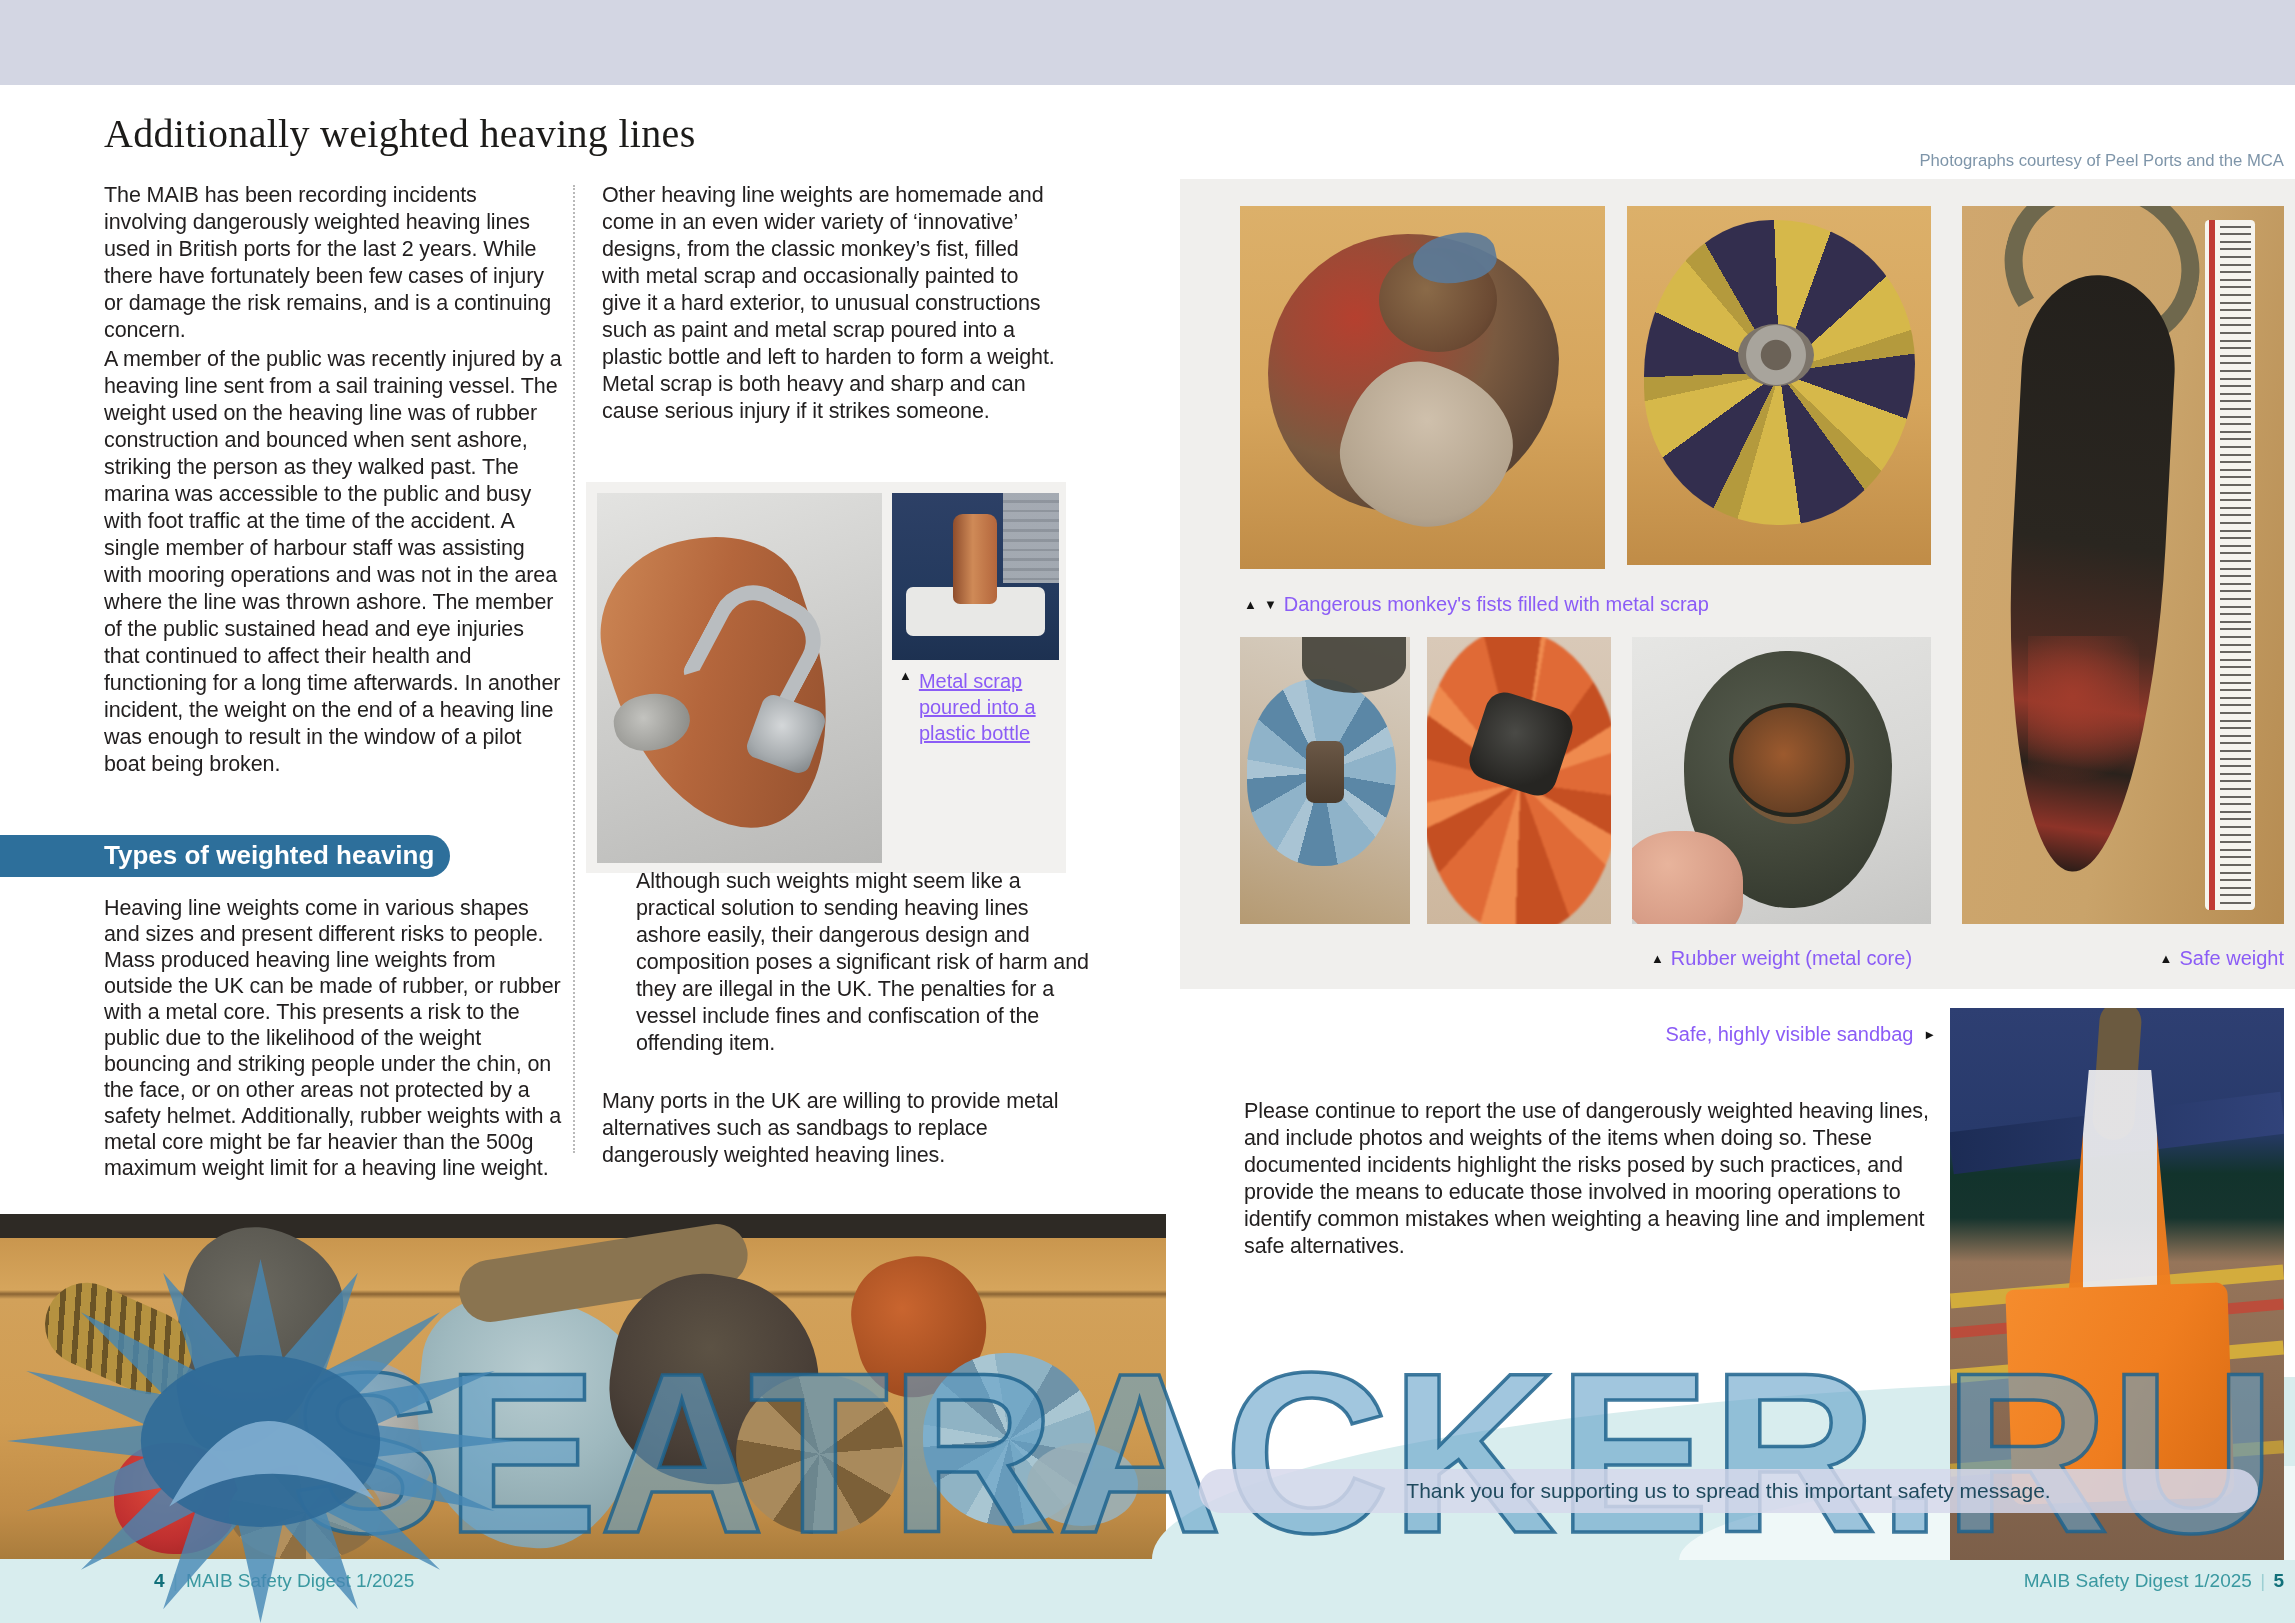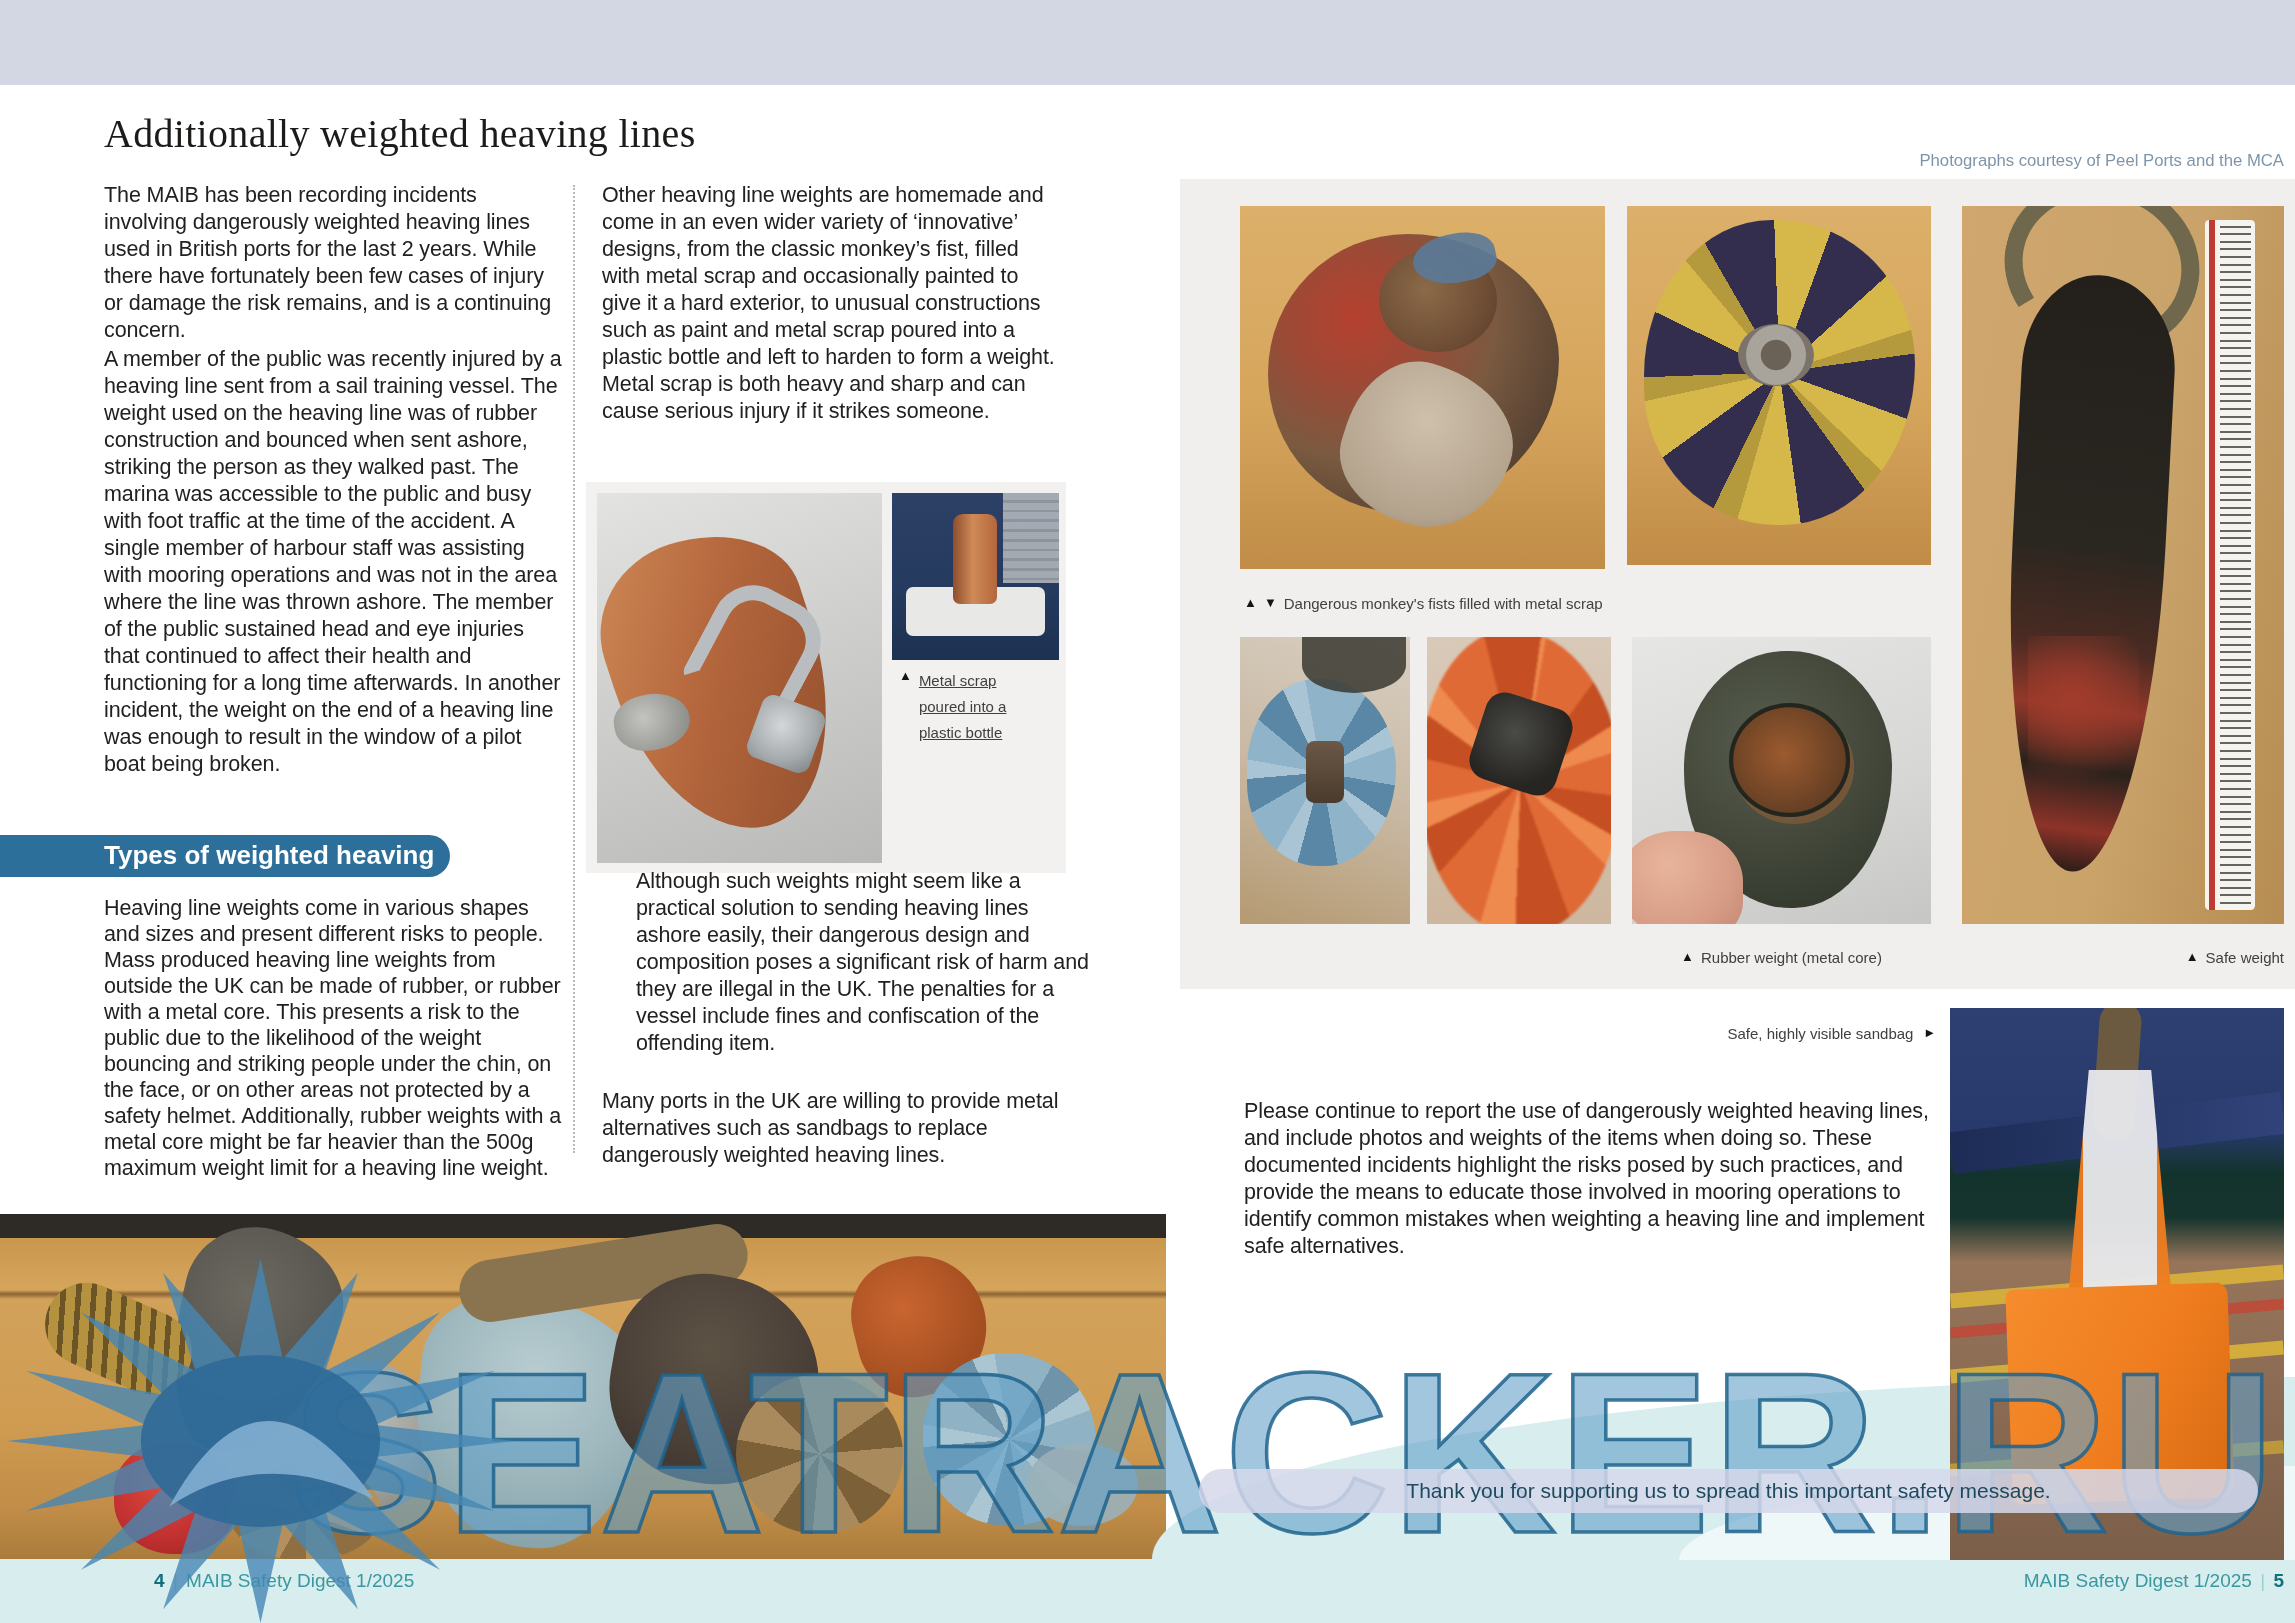--- a/index.html
+++ b/index.html
@@ -19,21 +19,21 @@
   .c1{left:104px;width:461px;}
   .c2{left:602px;width:458px;}
   
   .section-pill{left:0;top:835px;width:450px;height:42px;background:#2d6f9b;
     border-radius:0 21px 21px 0;z-index:4;}
   .section-pill span{display:block;padding-left:104px;line-height:40px;color:#ffffff;
     font-weight:bold;font-size:26px;}
   
   .divider{left:573px;top:185px;height:968px;width:0;border-left:2.8px dotted #b9b9b9;}
   
-  .caption{font-size:15px;line-height:26px;color:#404040;}
+  .caption{font-size:20px;line-height:26px;color:#8b5cf6;}
   .tri{font-size:13px;color:#141414;vertical-align:2.1px;margin-right:7px;}
   
   .panel-mid{left:586px;top:482px;width:480px;height:391px;background:#f2f1ef;}
   .panel-right{left:1180px;top:179px;width:1116px;height:810px;background:#f0efed;}
   
   .photo{overflow:hidden;}
   .wood{background:linear-gradient(180deg,#dcb06a 0%,#d6a55c 55%,#c08c47 100%);}
   
   .bottom-band{left:0;top:1559px;width:2295px;height:64px;background:#d8edee;z-index:2;}
   .wave-right{left:1152px;top:1377px;width:1144px;height:182px;background:#d8edee;

